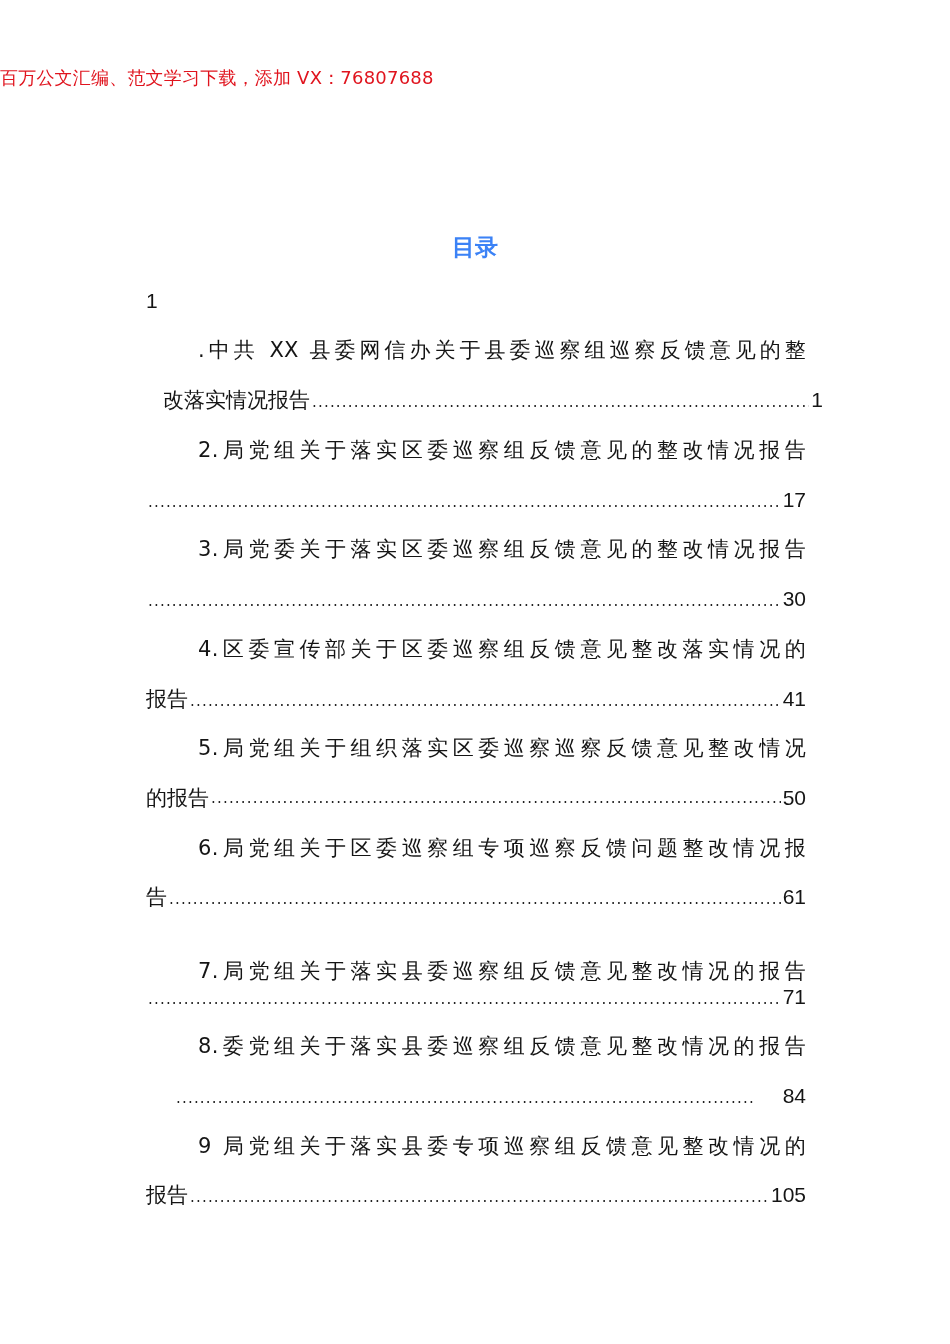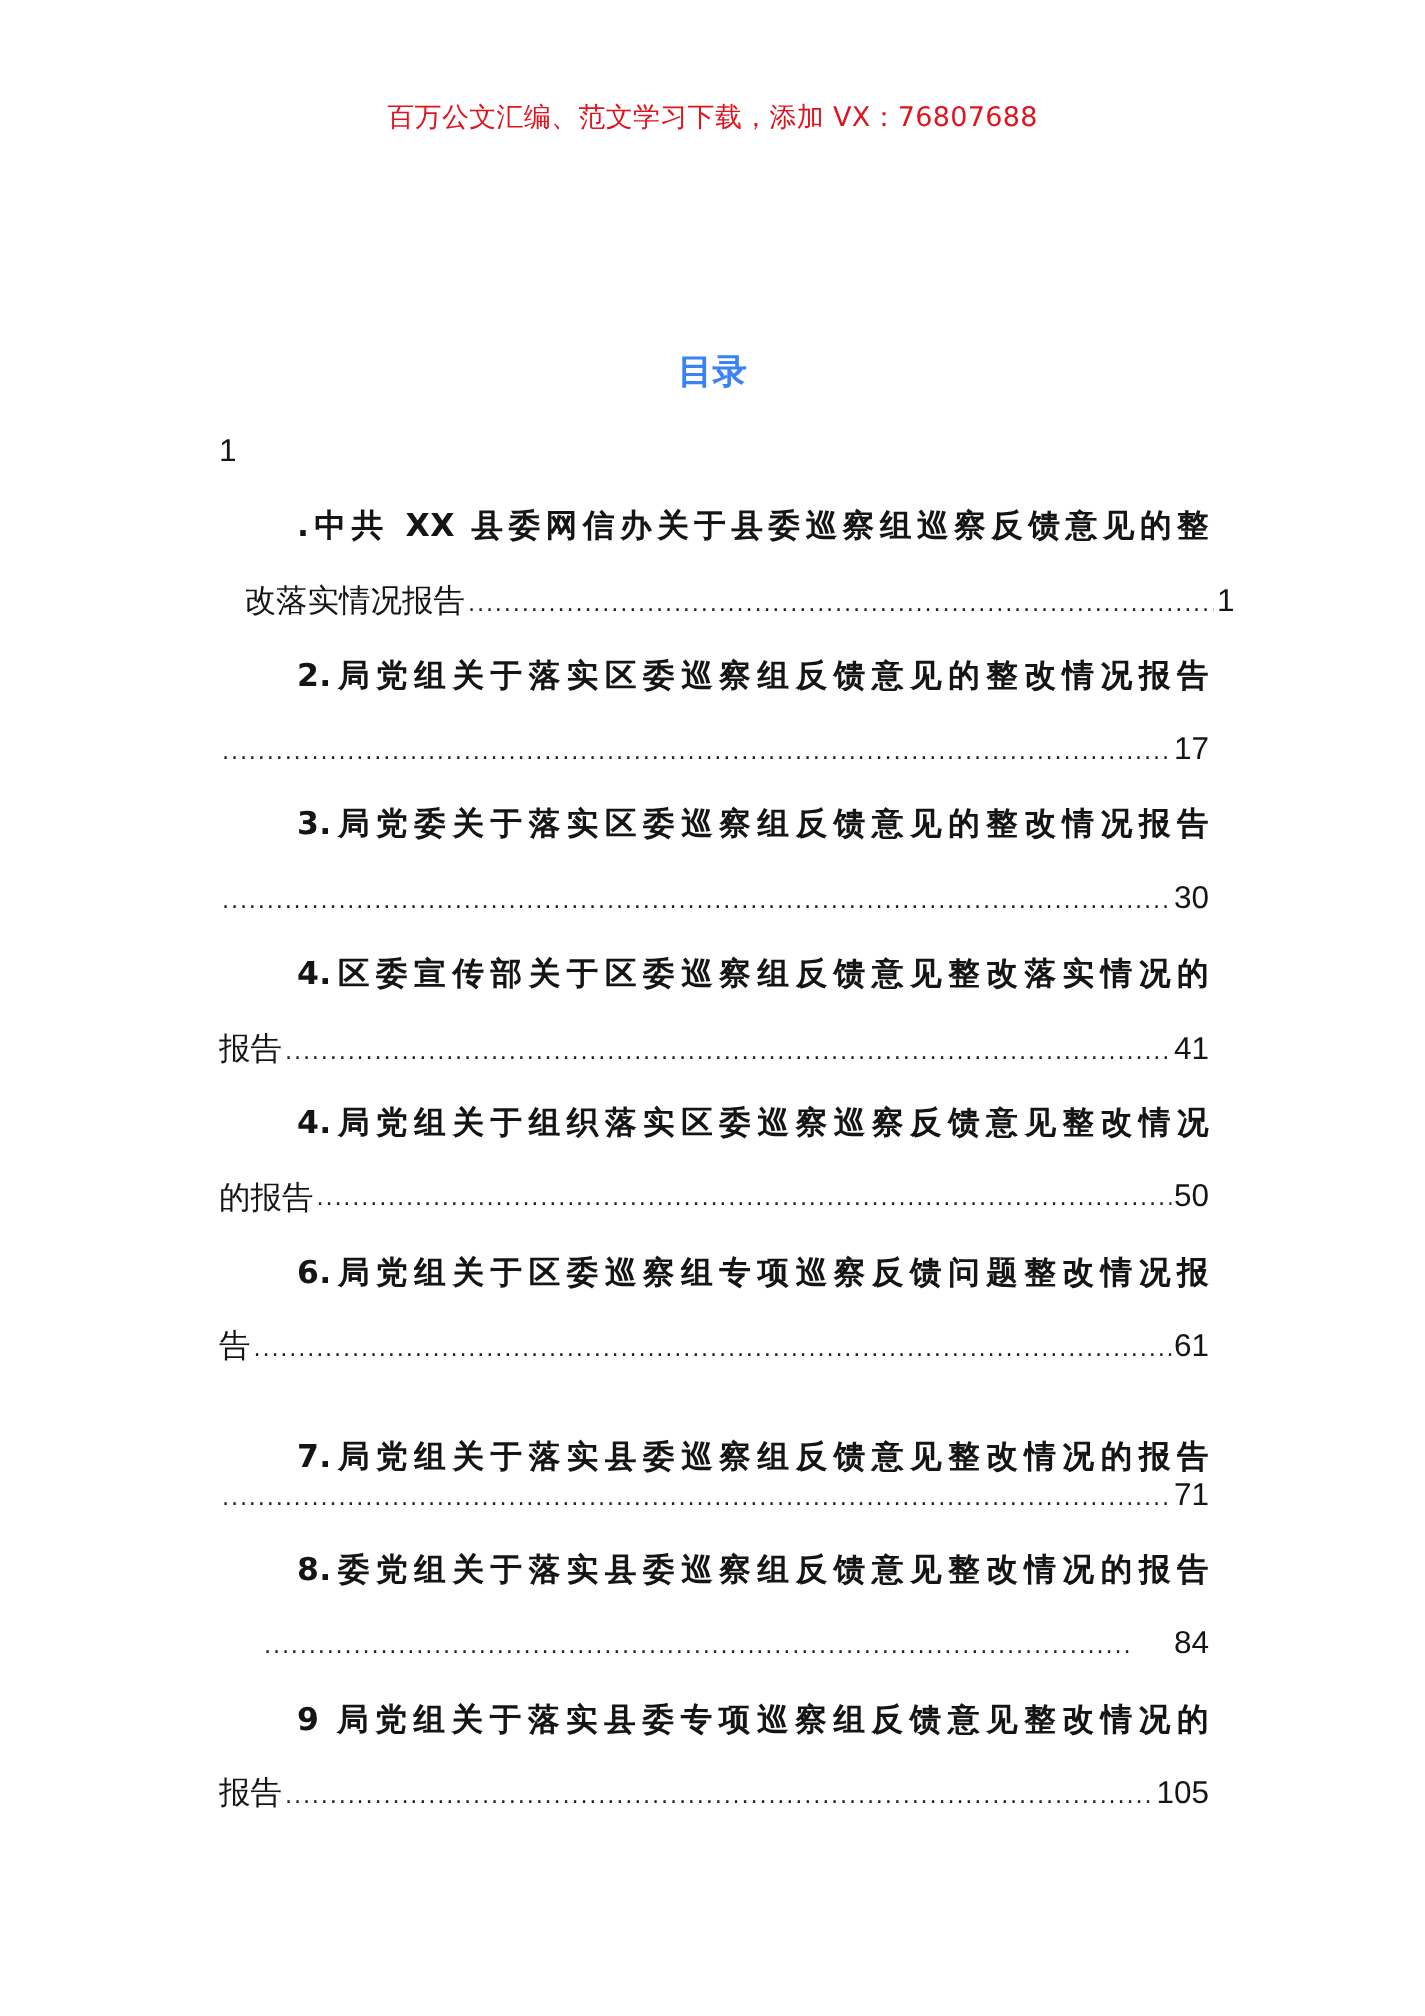--- a/index.html
+++ b/index.html
@@ -1,26 +1,26 @@
 <!DOCTYPE html>
 <html><head>
   <meta charset="utf-8">
   <style>
     html, body { margin: 0; padding: 0; background: #ffffff; }
     body { width: 950px; height: 1344px; position: relative; overflow: hidden;
            font-family: "DejaVu Sans", "Liberation Sans", sans-serif; color: #111; }
-    .header { position: absolute; top: 66px; left: 0; width: 950px; text-align: center;
+    .header { position: absolute; top: 66px; left: 0; width: 950px; 
               font-size: 18px; color: #e0141e; letter-spacing: 0.2px; }
     .title { position: absolute; top: 232px; left: 0; width: 950px; text-align: center;
              font-size: 23px; font-weight: bold; color: #3b82f6; }
     .toc { position: absolute; left: 146px; top: 0; width: 660px; }
     .line { position: absolute; left: 0; width: 660px; height: 34px; font-size: 21px;
             line-height: 34px; white-space: nowrap; color: #151515; }
     .indent { padding-left: 52px; box-sizing: border-box; text-align: justify;
-              text-align-last: justify; letter-spacing: 0.3px; font-weight: bold; }
+              text-align-last: justify; letter-spacing: 0.3px; }
     .leader-line { display: flex; align-items: baseline; }
     .leader-text { flex: 0 0 auto; }
     .dots { flex: 1 1 auto; overflow: hidden; margin: 0 2px; letter-spacing: 1.2px;
             font-size: 15px; color: #222; }
     .dots::before { content: "........................................................................................................................................................................................"; }
     .page { flex: 0 0 auto; font-family: "Liberation Sans", sans-serif; font-size: 21px; }
     .plain-num { font-family: "Liberation Sans", sans-serif; }
   </style>
 </head>
 <body>
@@ -53,21 +53,21 @@
     <span class="page">30</span>
   </div>
 
   <div class="line indent" style="top:632px;">4.区委宣传部关于区委巡察组反馈意见整改落实情况的</div>
   <div class="line leader-line" style="top:682px;">
     <span class="leader-text">报告</span>
     <span class="dots"></span>
     <span class="page">41</span>
   </div>
 
-  <div class="line indent" style="top:731px;">4.局党组关于组织落实区委巡察巡察反馈意见整改情况</div>
+  <div class="line indent" style="top:731px;">5.局党组关于组织落实区委巡察巡察反馈意见整改情况</div>
   <div class="line leader-line" style="top:781px;align-items:center;">
     <span class="leader-text">的报告</span>
     <span class="dots"></span>
     <span class="page">50</span>
   </div>
 
   <div class="line indent" style="top:831px;">6.局党组关于区委巡察组专项巡察反馈问题整改情况报</div>
   <div class="line leader-line" style="top:880px;">
     <span class="leader-text">告</span>
     <span class="dots"></span>

